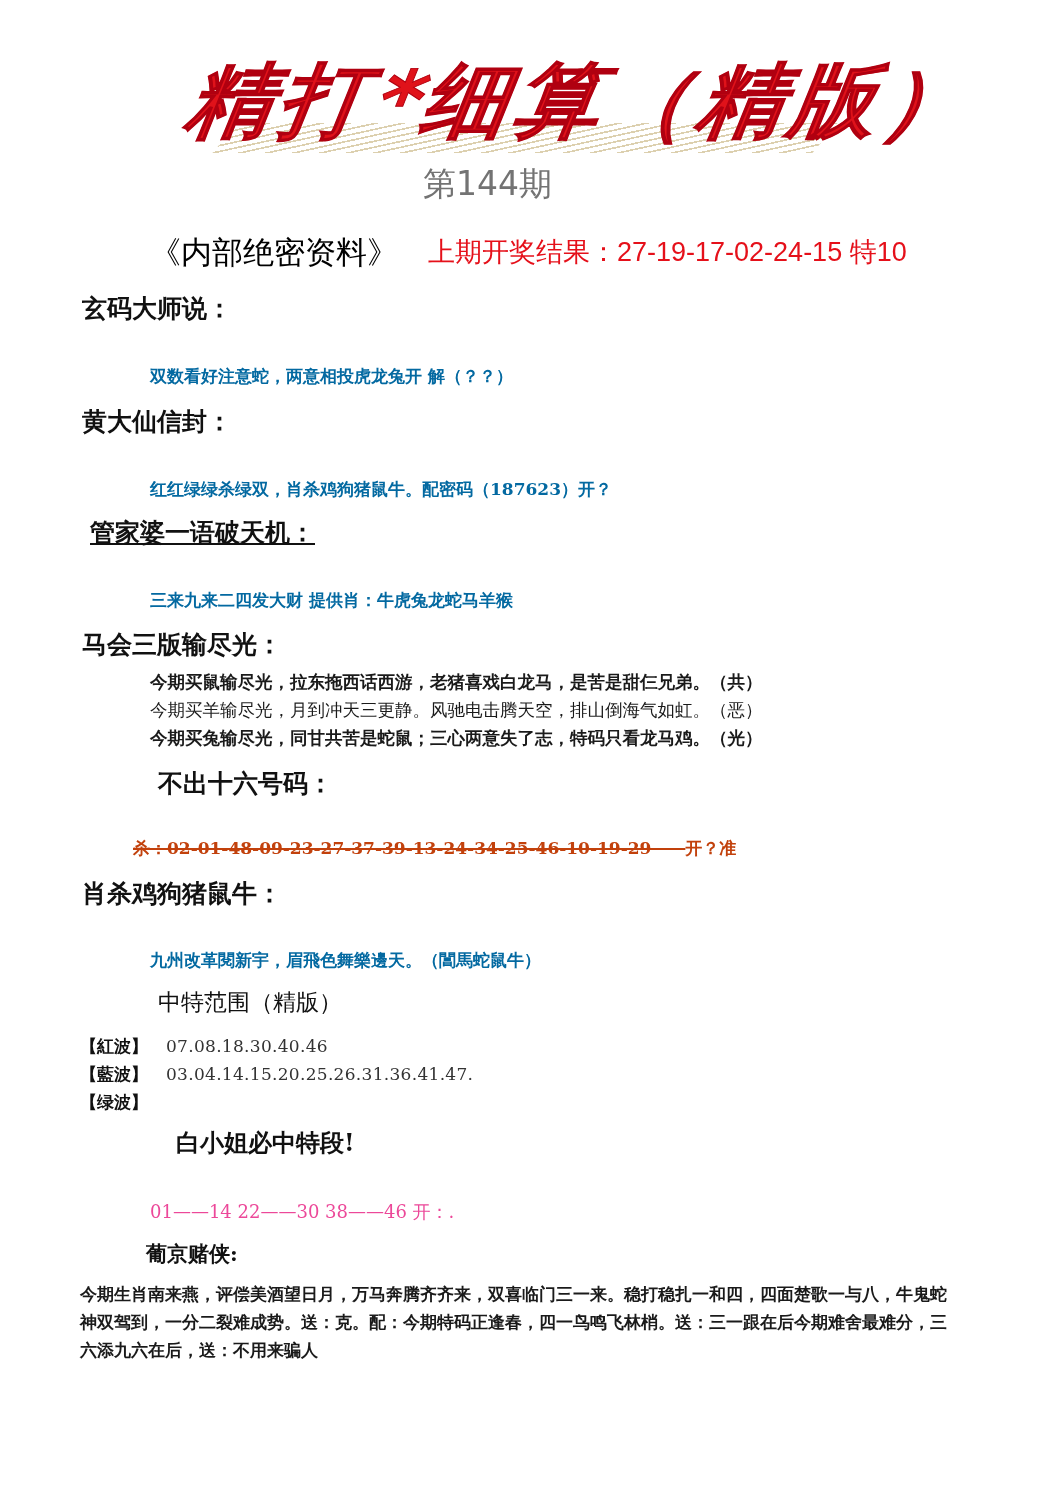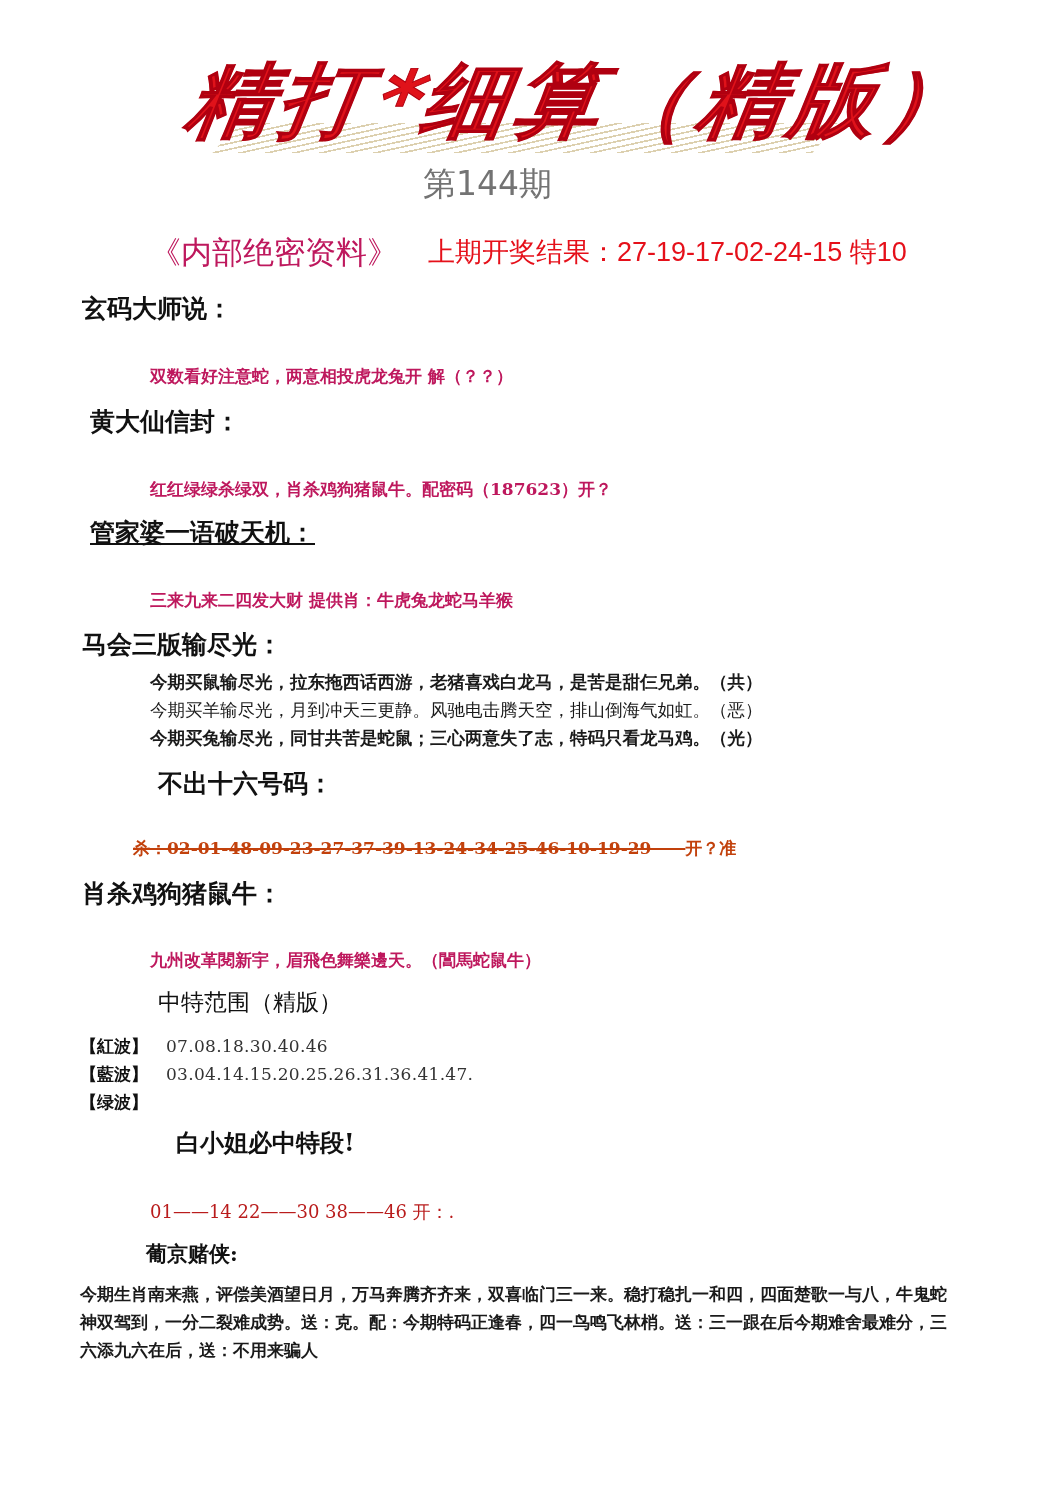--- a/index.html
+++ b/index.html
@@ -25,46 +25,46 @@
     opacity: 0.75;
   }
 
   .issue {
     left: 423px; top: 162px; font-family: "DejaVu Sans", sans-serif;
     font-size: 33px; color: #737373;
   }
 
   .secret-title {
     left: 150px; top: 232px; font-family: "Liberation Sans", sans-serif;
-    font-size: 31px; color: #be185d;
+    font-size: 31px; color: #000000;
   }
   .result-line {
     left: 428px; top: 234px; font-family: "Liberation Sans", sans-serif;
     font-size: 27px; color: #e5101a;
   }
 
   .h-label {
     font-size: 25px; font-weight: bold; color: #111; font-family: "DejaVu Serif", serif;
   }
-  .body-line { font-size: 17px; color: #be185d; font-weight: bold; }
+  .body-line { font-size: 17px; color: #0369a1; font-weight: bold; }
 
   .horse-lines { left: 150px; top: 668px; font-size: 17.5px; line-height: 28px; font-weight: bold; color: #1a1a1a; }
   .horse-lines div { white-space: nowrap; }
 
   .kill-line {
     left: 133px; top: 837px; font-size: 17px; font-weight: bold; color: #c2410c;
   }
   .kill-strike { text-decoration: line-through; text-decoration-thickness: 2px; }
 
   .wave-table { left: 80px; top: 1032px; font-size: 17px; line-height: 28px; color: #333; }
   .wave-row { display: flex; white-space: nowrap; }
   .wave-label { width: 86px; font-weight: bold; color: #111; }
   .wave-nums { font-family: "DejaVu Serif", serif; letter-spacing: 0.3px; }
 
-  .segment-line { left: 150px; top: 1200px; font-size: 18px; color: #b91c1c; }
+  .segment-line { left: 150px; top: 1200px; font-size: 18px; color: #ec4899; }
 
   .macau-text {
     left: 80px; top: 1280px; width: 880px; font-size: 17px; line-height: 28px;
     font-weight: bold; color: #1a1a1a; white-space: normal;
   }
 </style>
 </head>
 <body>
 
 <div class="abs banner">
@@ -73,21 +73,21 @@
 </div>
 
 <div class="abs issue">第144期</div>
 
 <div class="abs secret-title">《内部绝密资料》</div>
 <div class="abs result-line">上期开奖结果：27-19-17-02-24-15 特10</div>
 
 <div class="abs h-label" style="left:82px; top:292px;">玄码大师说：</div>
 <div class="abs body-line" style="left:150px; top:365px;">双数看好注意蛇，两意相投虎龙兔开   解（？？）</div>
 
-<div class="abs h-label" style="left:90px; top:405px;">黄大仙信封：</div>
+<div class="abs h-label" style="left:82px; top:405px;">黄大仙信封：</div>
 <div class="abs body-line" style="left:150px; top:478px;">红红绿绿杀绿双，肖杀鸡狗猪鼠牛。配密码（187623）开？</div>
 
 <div class="abs h-label" style="left:90px; top:516px;text-decoration:underline;">管家婆一语破天机：</div>
 <div class="abs body-line" style="left:150px; top:589px;">三来九来二四发大财  提供肖：牛虎兔龙蛇马羊猴</div>
 
 <div class="abs h-label" style="left:82px; top:628px;">马会三版输尽光：</div>
 <div class="abs horse-lines">
   <div>今期买鼠输尽光，拉东拖西话西游，老猪喜戏白龙马，是苦是甜仨兄弟。（共）</div>
   <div style="font-weight:normal;">今期买羊输尽光，月到冲天三更静。风驰电击腾天空，排山倒海气如虹。（恶）</div>
   <div>今期买兔输尽光，同甘共苦是蛇鼠；三心两意失了志，特码只看龙马鸡。（光）</div>

